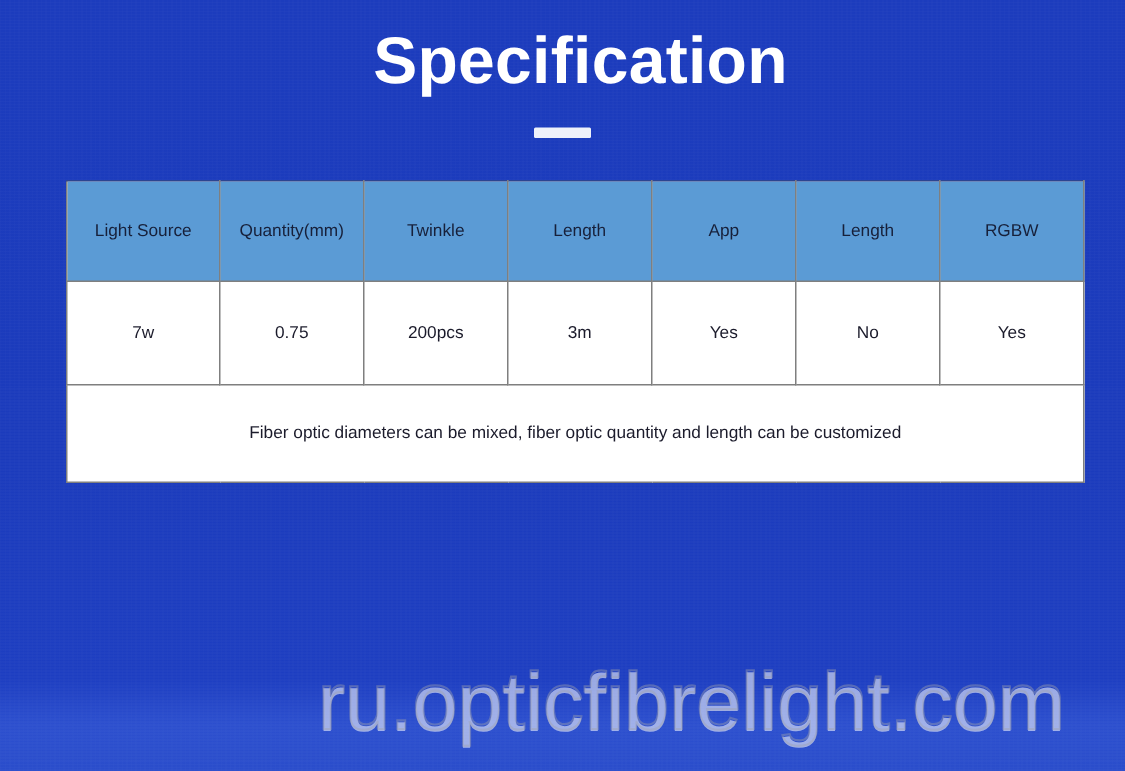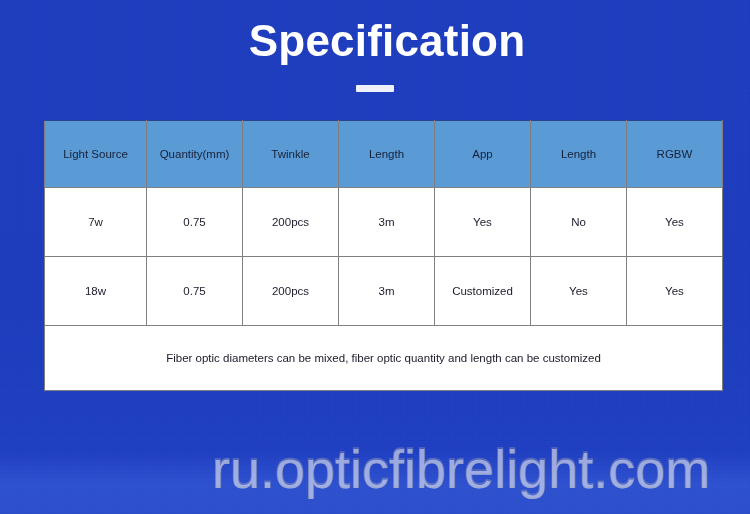--- a/index.html
+++ b/index.html
@@ -179,29 +179,20 @@
         <tr>
           <td>7w</td>
           <td>0.75</td>
           <td>200pcs</td>
           <td>3m</td>
           <td>Yes</td>
           <td>No</td>
           <td>Yes</td>
         </tr>
         <tr>
-          <td>18w</td>
-          <td>0.75</td>
-          <td>200pcs</td>
-          <td>3m</td>
-          <td>Customized</td>
-          <td>Yes</td>
-          <td>Yes</td>
-        </tr>
-        <tr>
           <td class="note-cell" colspan="7">Fiber optic diameters can be mixed, fiber optic quantity and length can be customized</td>
         </tr>
       </tbody>
     </table>
   </div>
 
   <div id="watermark">ru.opticfibrelight.com</div>
 
 </div>
 

